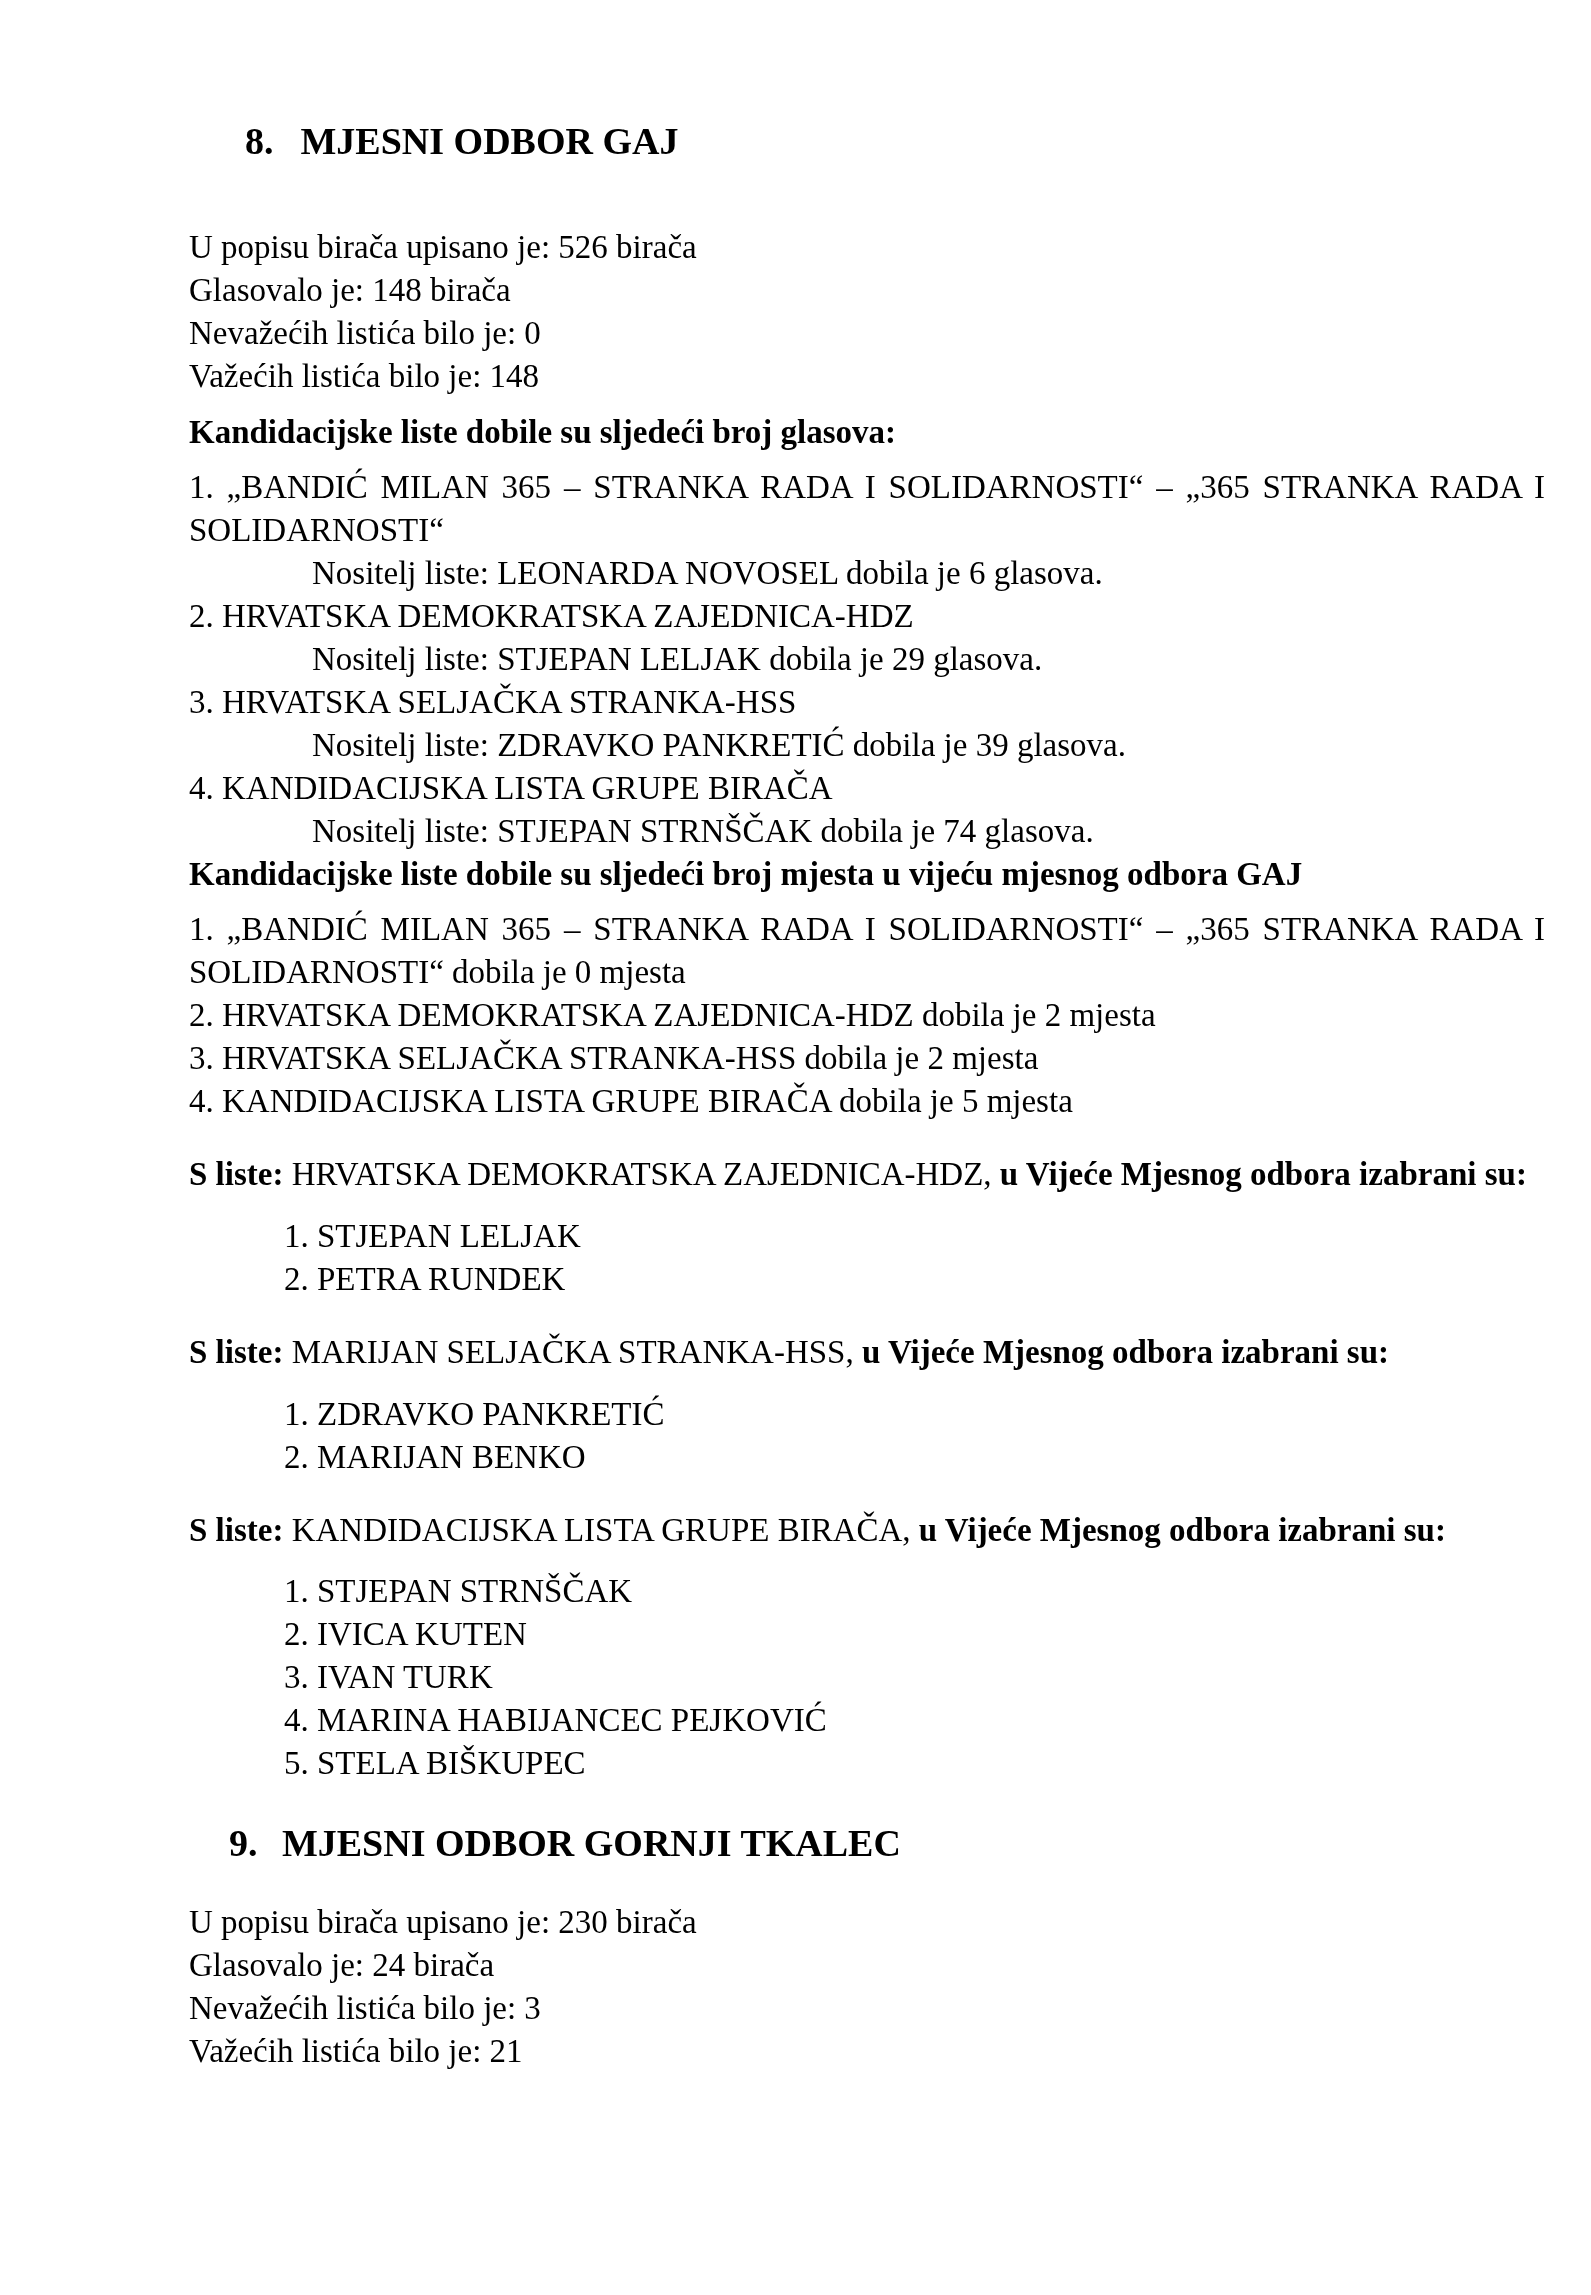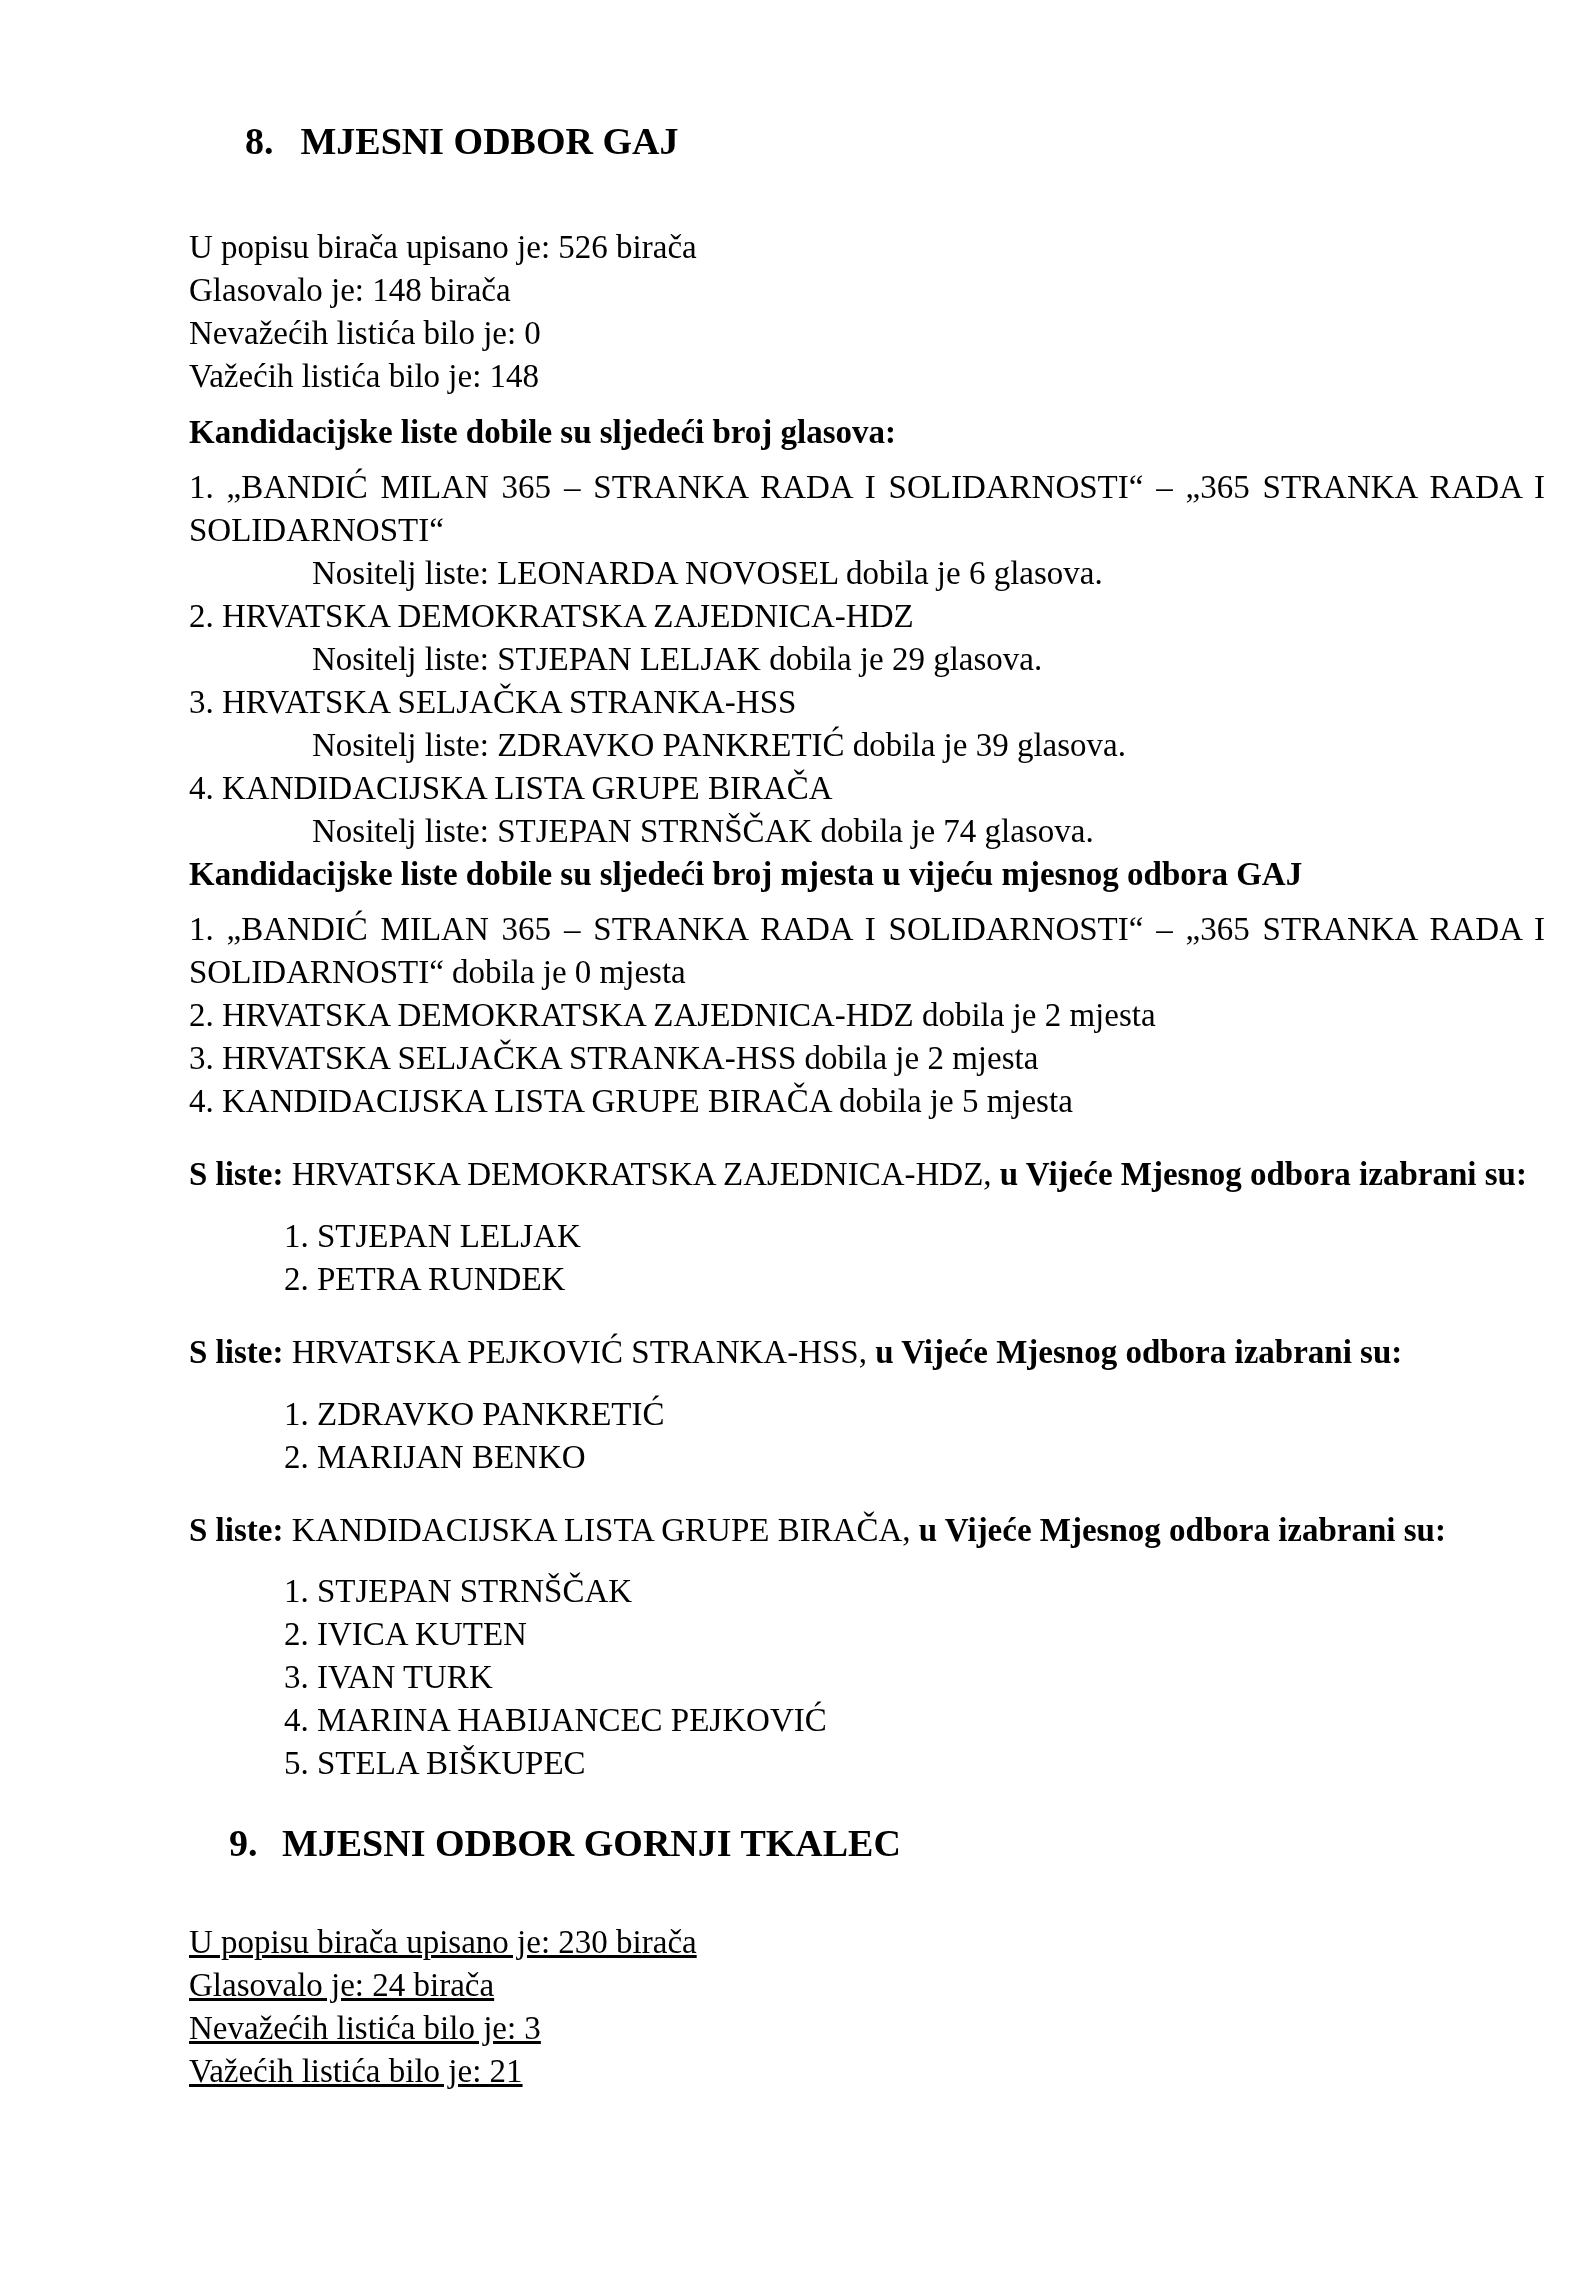--- a/index.html
+++ b/index.html
@@ -23,21 +23,21 @@
     font-size: 38px;
     line-height: 43px;
     display: flex;
     white-space: nowrap;
   }
   .h-sec.h8 { margin-left: 56px; margin-bottom: 63px; }
   .h-sec.h8 .num { margin-right: 27px; }
   .h-sec.h9 { margin-left: 40px; margin-top: 37px; }
   .h-sec.h9 .num { margin-right: 24.4px; }
   .stats { margin-bottom: 13px; }
-  .stats2 { margin-top: 56px; text-decoration: underline; }
+  .stats2 { margin-top: 36px; }
   .stat-line { line-height: 43px; }
   .bhead { font-weight: bold; margin-bottom: 12.2px; font-family: Liberation Serif, serif; }
   .bhead2 { }
   .party { text-align: justify; }
   .nositelj { padding-left: 123px; }
   .group { margin-top: 30px; text-align: justify; }
   .group .b { font-weight: bold; }
   .members { margin-top: 18.6px; padding-left: 95px; font-family: Liberation Serif, serif; }
   .member { line-height: 43px; }
 </style>
@@ -85,21 +85,21 @@
     <span>HRVATSKA DEMOKRATSKA ZAJEDNICA-HDZ,</span>
     <span class="b">u Vijeće Mjesnog odbora izabrani su:</span>
   </p>
   <div class="members">
     <div class="member">1. STJEPAN LELJAK</div>
     <div class="member">2. PETRA RUNDEK</div>
   </div>
 
   <p class="group">
     <span class="b">S liste:</span>
-    <span>HRVATSKA PEJKOVIĆ STRANKA-HSS,</span>
+    <span>MARIJAN SELJAČKA STRANKA-HSS,</span>
     <span class="b">u Vijeće Mjesnog odbora izabrani su:</span>
   </p>
   <div class="members">
     <div class="member">1. ZDRAVKO PANKRETIĆ</div>
     <div class="member">2. MARIJAN BENKO</div>
   </div>
 
   <p class="group">
     <span class="b">S liste:</span>
     <span>KANDIDACIJSKA LISTA GRUPE BIRAČA,</span>

